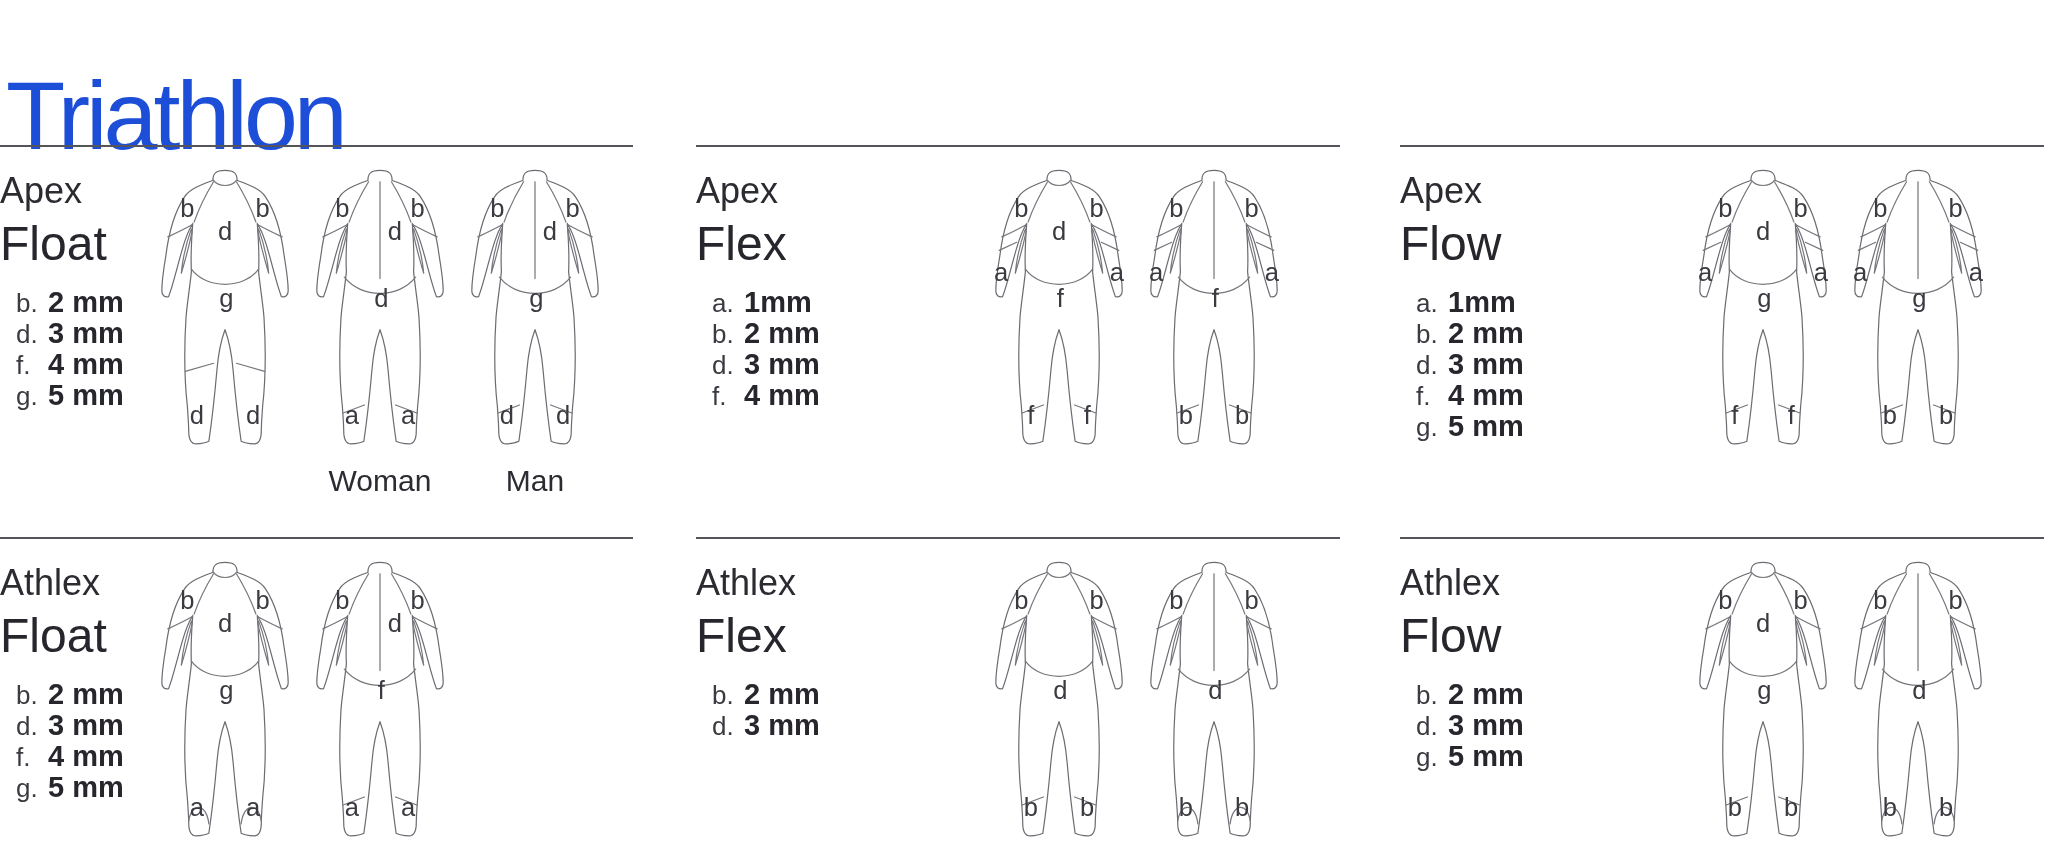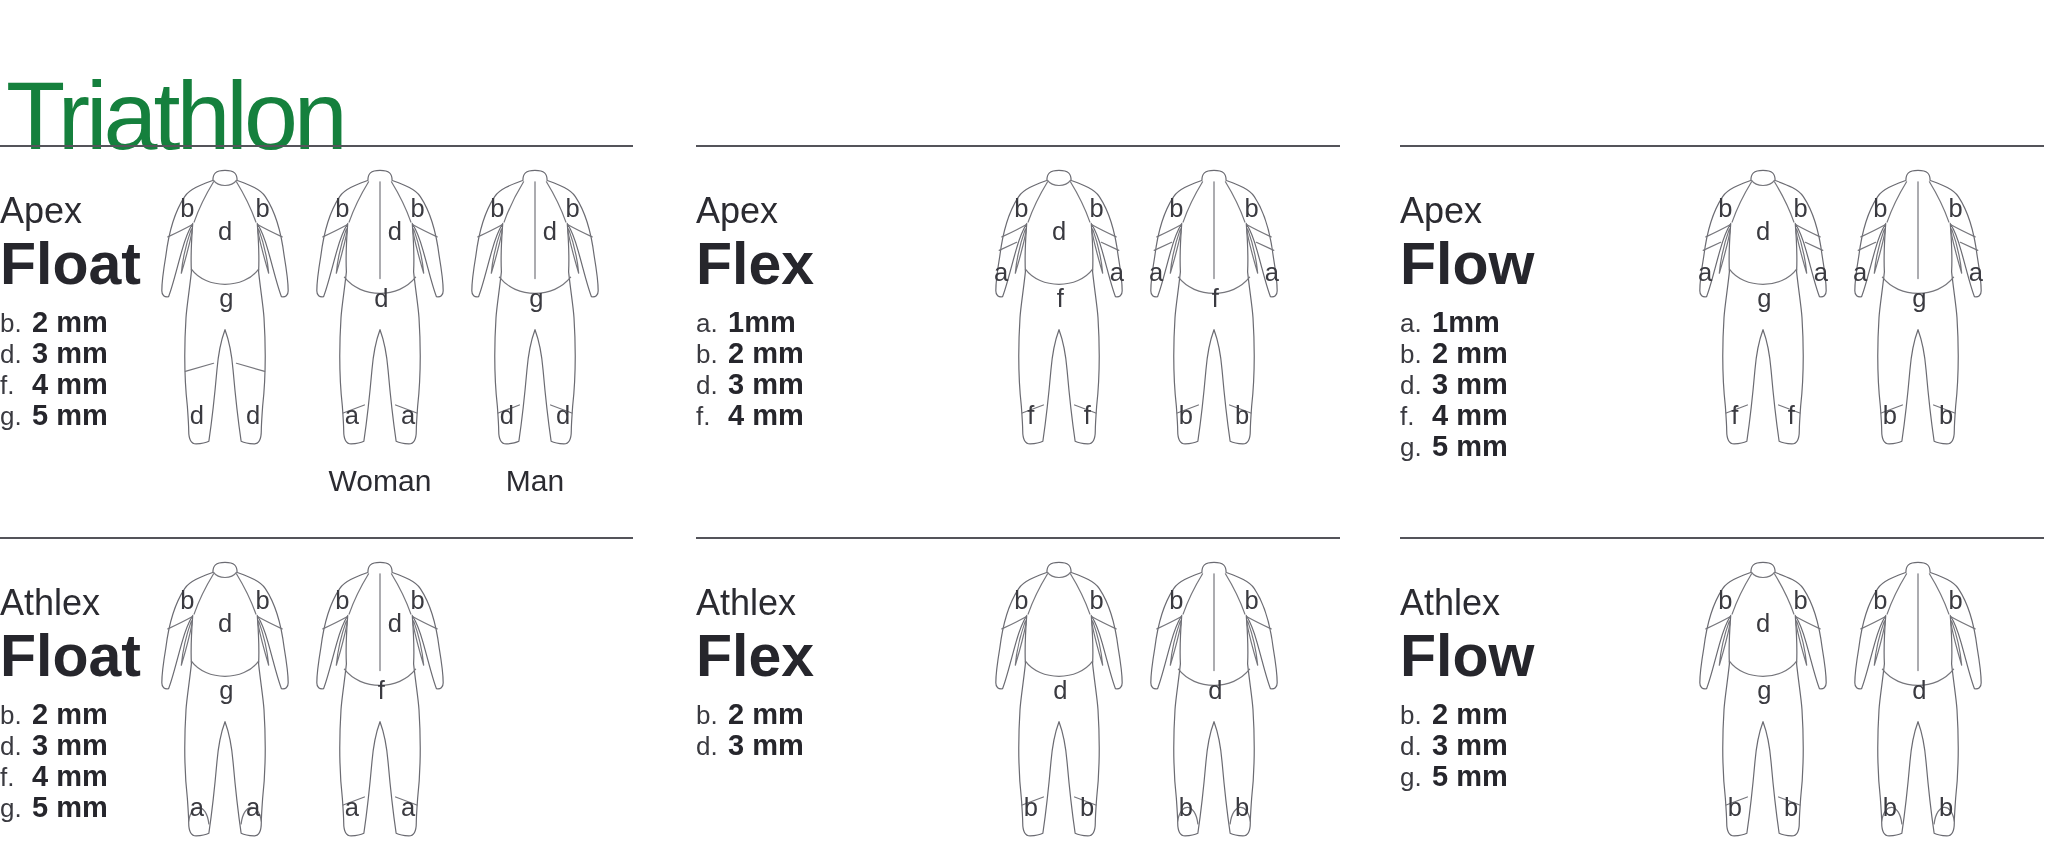--- a/index.html
+++ b/index.html
@@ -3,36 +3,36 @@
 <meta charset="utf-8">
 <style>
   html,body{margin:0;padding:0;}
   body{
     width:2048px;height:847px;position:relative;background:#ffffff;
     font-family:"Liberation Sans",sans-serif;color:#2b2b31;overflow:hidden;
   }
   .page-title{
     position:absolute;left:6px;top:0px;
     font-size:97px;line-height:1.05;letter-spacing:-4px;
-    font-weight:400;color:#15803d;
+    font-weight:400;color:#1d4ed8;
   }
   
   .panel{position:absolute;border-top:2px solid #54545a;}
   .p0{left:0px;   top:145px;width:633px;}
   .p1{left:696px; top:145px;width:644px;}
   .p2{left:1400px;top:145px;width:644px;}
   .p3{left:0px;   top:537px;width:633px;}
   .p4{left:696px; top:537px;width:644px;}
   .p5{left:1400px;top:537px;width:644px;}
   .panel-body{display:flex;align-items:flex-start;}
-  .info{width:288px;flex:0 0 auto;padding-top:44px;}
+  .info{width:288px;flex:0 0 auto;padding-top:24px;}
   .p0 .info,.p3 .info{width:150px;}
   .family{font-size:36px;line-height:40px;color:#2b2b31;}
-  .model{font-size:59px;line-height:46px;font-weight:bold;margin-top:10px;color:#26262c;}
-  .legend{list-style:none;margin:22px 0 0 0;padding:0;}
+  .model{font-size:48px;line-height:46px;font-weight:normal;margin-top:10px;color:#26262c;}
+  .legend{list-style:none;margin:22px 0 0 16px;padding:0;}
   .legend-row{line-height:27px;white-space:nowrap;}
   .legend-row .key{display:inline-block;width:32px;font-size:26px;color:#3a3a40;}
   .legend-row .val{font-size:29px;font-weight:bold;color:#26262c;}
   
   .figures{display:flex;gap:5px;margin-top:20px;flex:1 1 auto;}
   .figure{margin:0;display:flex;flex-direction:column;align-items:center;width:150px;flex:0 0 auto;}
   .figure svg{width:150px;height:285px;display:block;}
   .caption{font-size:30px;line-height:30px;margin-top:14px;color:#2b2b31;min-height:30px;}
   
   .suit path{fill:none;stroke:#76767c;stroke-width:0.9;stroke-linecap:round;stroke-linejoin:round;}

